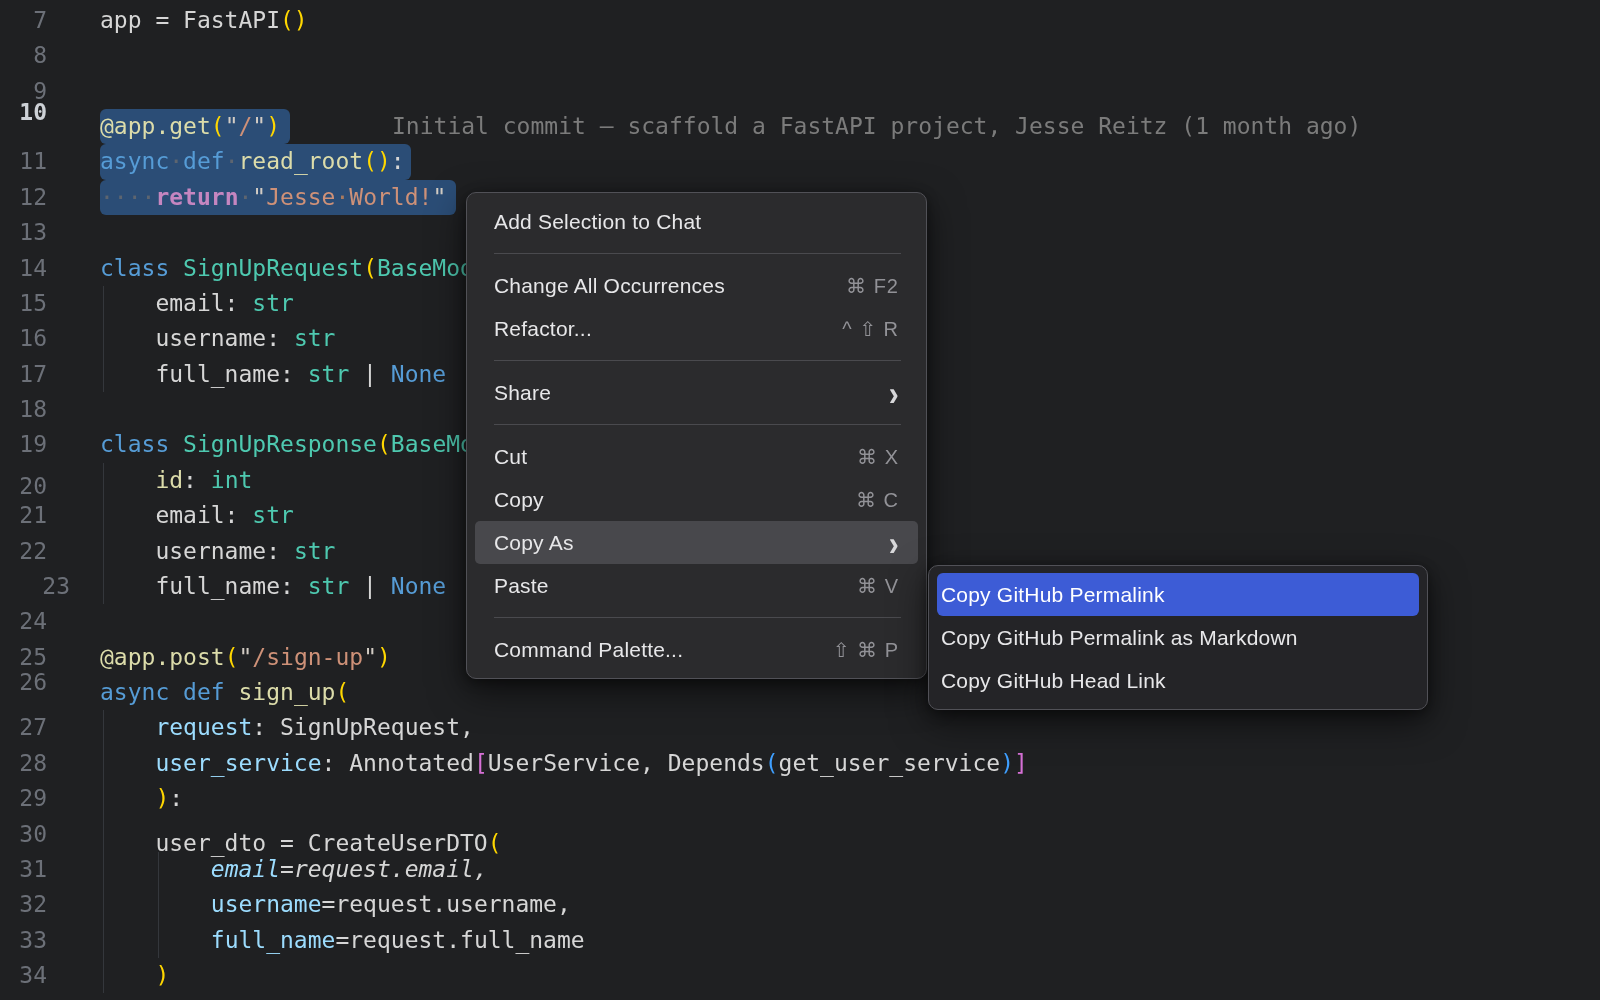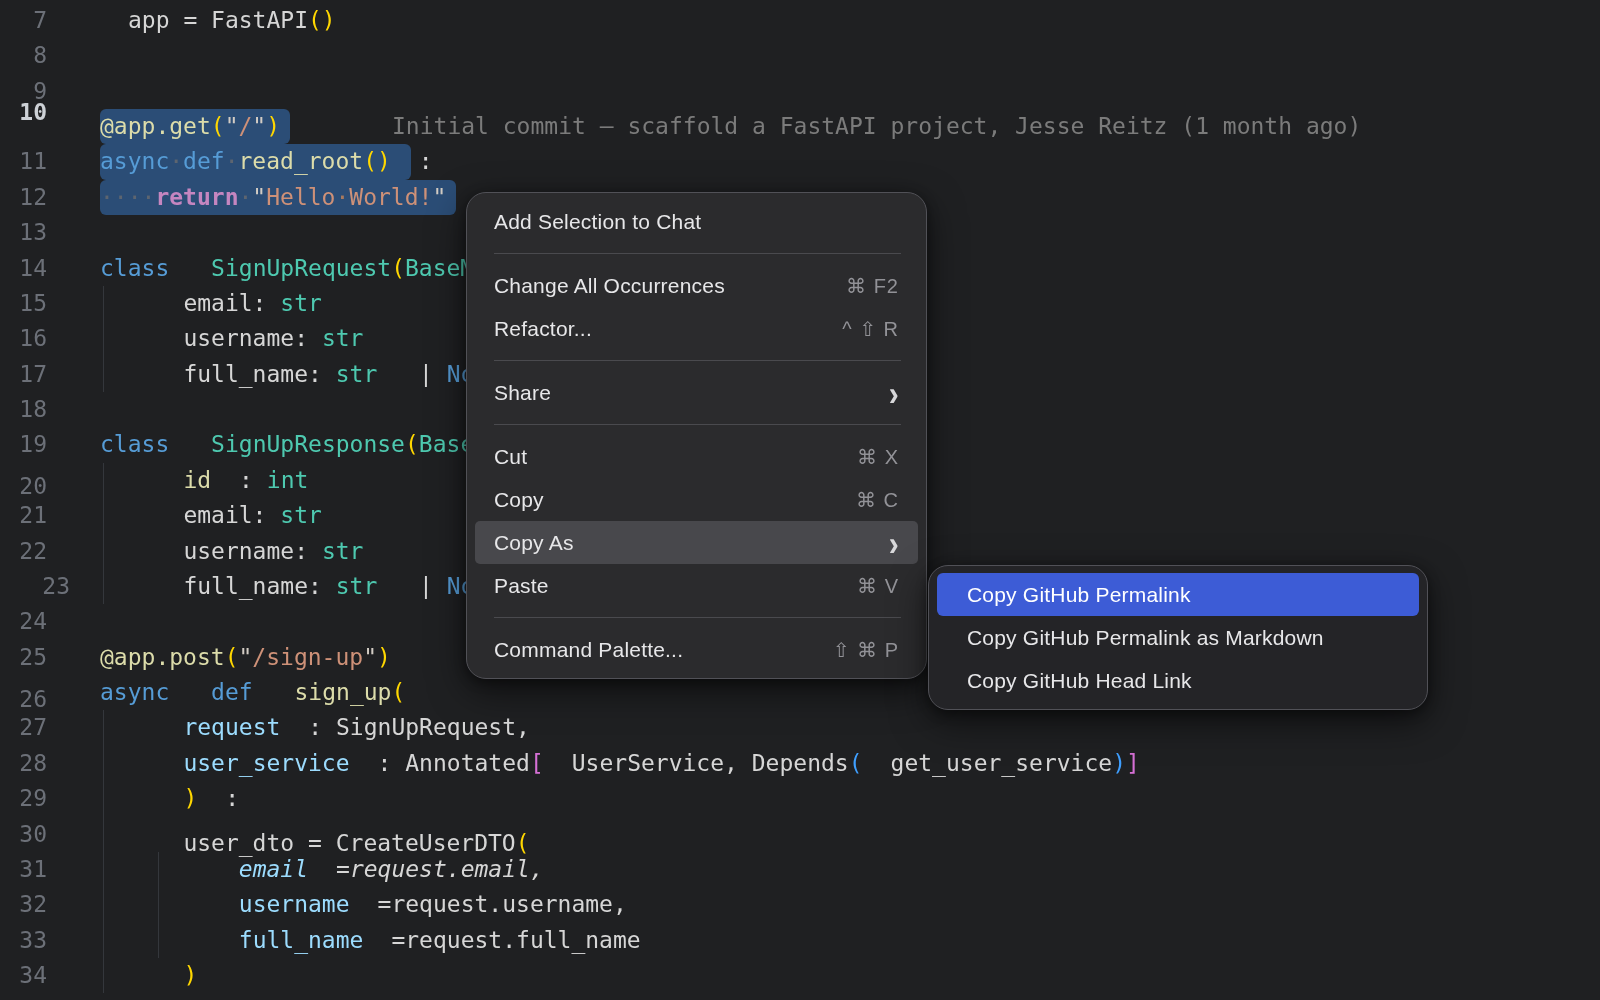--- a/index.html
+++ b/index.html
@@ -25,41 +25,41 @@
     position:absolute;left:0;width:47px;height:36px;line-height:35.4px;
     text-align:right;color:var(--line_number);z-index:3;
   }
   .gutter-num.active{color:var(--line_number_active);font-weight:600;}
   .code-line{
     position:absolute;left:100px;height:36px;line-height:35.4px;white-space:pre;z-index:3;
   }
   .sel-rect{position:absolute;background:var(--selection);border-radius:6px;z-index:2;}
   .indent-guide{position:absolute;width:1px;background:var(--guide);z-index:1;}
   .blame{position:absolute;left:392px;white-space:pre;color:var(--blame);z-index:3;line-height:35.4px;height:36px;}
-  .tk-txt{color:var(--tok_default);margin-left:28px;} .tk-kw{color:var(--tok_keyword);} .tk-flow{color:var(--tok_flow);font-weight:bold;}
+  .tk-txt{color:var(--tok_default);} .tk-kw{color:var(--tok_keyword);} .tk-flow{color:var(--tok_flow);font-weight:bold;}
   .tk-fn{color:var(--tok_func);} .tk-type{color:var(--tok_type);} .tk-str{color:var(--tok_string);}
   .tk-q{color:var(--tok_quote);} .tk-param{color:var(--tok_param);}
   .tk-b1{color:var(--tok_bracket1);} .tk-b2{color:var(--tok_bracket2);} .tk-b3{color:var(--tok_bracket3);}
   .tk-ws{color:var(--tok_ws);} .tk-sws{color:var(--tok_ws_str);}
   
   .menu{
     position:absolute;box-sizing:border-box;padding:7px 8px;
-    background:var(--menu_bg);border:1px solid var(--menu_border);border-radius:20px;
+    background:var(--menu_bg);border:1px solid var(--menu_border);border-radius:10px;
     box-shadow:0 12px 36px rgba(0,0,0,.55),0 3px 12px rgba(0,0,0,.4);
     z-index:10;color:var(--menu_text);font-size:21px;letter-spacing:.2px;
   }
   #context-menu{left:466px;top:192px;width:461px;}
   #github-submenu{left:928px;top:565px;width:500px;background:var(--submenu_bg);z-index:11;}
   .menu-item{
     height:43px;display:flex;align-items:center;padding:0 19px;border-radius:5px;
     white-space:nowrap;
   }
   .menu-item.highlighted{background:var(--menu_highlight);}
   .menu-item.selected{background:var(--accent_blue);border-radius:6px;color:#ffffff;}
-  #github-submenu .menu-item{padding:0 30px;}
+  #github-submenu .menu-item{padding:0 4px;}
   .menu-sep{height:1px;background:var(--menu_separator);margin:10px 17px 10px 19px;}
   .shortcut{margin-left:auto;color:var(--menu_shortcut);font-size:20px;letter-spacing:1px;}
   .chevron{margin-left:auto;color:#d8d8da;font-size:30px;font-weight:600;line-height:43px;transform:scaleY(1.15);}
 </style>
 </head>
 <body>
 
 <div id="editor">
     <div class="indent-guide" style="left: 103px; top: 285.96px; height: 106.11px;"></div>
     <div class="indent-guide" style="left: 103px; top: 462.81px; height: 141.48px;"></div>
@@ -72,21 +72,21 @@
     <div class="code-line code-font" style="top: 3px;"><span class="tk-txt">app = FastAPI</span><span class="tk-b1">()</span></div>
     <div class="gutter-num code-font" style="top: 38.37px;">8</div>
     <div class="code-line code-font" style="top: 38.37px;"></div>
     <div class="gutter-num code-font" style="top: 73.74px;">9</div>
     <div class="code-line code-font" style="top: 73.74px;"></div>
     <div class="gutter-num code-font active" style="top: 95px;">10</div>
     <div class="code-line code-font" style="top: 109.11px;"><span class="tk-fn">@app.get</span><span class="tk-b1">(</span><span class="tk-q">"</span><span class="tk-str">/</span><span class="tk-q">"</span><span class="tk-b1">)</span></div>
     <div class="gutter-num code-font" style="top: 144.48px;">11</div>
     <div class="code-line code-font" style="top: 144.48px;"><span class="tk-kw">async</span><span class="tk-ws">·</span><span class="tk-kw">def</span><span class="tk-ws">·</span><span class="tk-fn">read_root</span><span class="tk-b1">()</span><span class="tk-txt">:</span></div>
     <div class="gutter-num code-font" style="top: 179.85px;">12</div>
-    <div class="code-line code-font" style="top: 179.85px;"><span class="tk-ws">····</span><span class="tk-flow">return</span><span class="tk-ws">·</span><span class="tk-q">"</span><span class="tk-str">Hello</span><span class="tk-sws">·</span><span class="tk-str">World!</span><span class="tk-q">"</span></div>
+    <div class="code-line code-font" style="top: 179.85px;"><span class="tk-ws">····</span><span class="tk-flow">return</span><span class="tk-ws">·</span><span class="tk-q">"</span><span class="tk-str">Jesse</span><span class="tk-sws">·</span><span class="tk-str">World!</span><span class="tk-q">"</span></div>
     <div class="gutter-num code-font" style="top: 215.22px;">13</div>
     <div class="code-line code-font" style="top: 215.22px;"></div>
     <div class="gutter-num code-font" style="top: 250.59px;">14</div>
     <div class="code-line code-font" style="top: 250.59px;"><span class="tk-kw">class</span><span class="tk-txt"> </span><span class="tk-type">SignUpRequest</span><span class="tk-b1">(</span><span class="tk-type">BaseModel</span><span class="tk-b1">)</span><span class="tk-txt">:</span></div>
     <div class="gutter-num code-font" style="top: 285.96px;">15</div>
     <div class="code-line code-font" style="top: 285.96px;"><span class="tk-txt">    email: </span><span class="tk-type">str</span></div>
     <div class="gutter-num code-font" style="top: 321.33px;">16</div>
     <div class="code-line code-font" style="top: 321.33px;"><span class="tk-txt">    username: </span><span class="tk-type">str</span></div>
     <div class="gutter-num code-font" style="top: 356.7px;">17</div>
     <div class="code-line code-font" style="top: 356.7px;"><span class="tk-txt">    full_name: </span><span class="tk-type">str</span><span class="tk-txt"> | </span><span class="tk-kw">None</span></div>
@@ -99,21 +99,21 @@
     <div class="gutter-num code-font" style="top: 498.18px;">21</div>
     <div class="code-line code-font" style="top: 498.18px;"><span class="tk-txt">    email: </span><span class="tk-type">str</span></div>
     <div class="gutter-num code-font" style="top: 533.55px;">22</div>
     <div class="code-line code-font" style="top: 533.55px;"><span class="tk-txt">    username: </span><span class="tk-type">str</span></div>
     <div class="gutter-num code-font" style="top: 568.92px; padding-left: 23px;">23</div>
     <div class="code-line code-font" style="top: 568.92px;"><span class="tk-txt">    full_name: </span><span class="tk-type">str</span><span class="tk-txt"> | </span><span class="tk-kw">None</span></div>
     <div class="gutter-num code-font" style="top: 604.29px;">24</div>
     <div class="code-line code-font" style="top: 604.29px;"></div>
     <div class="gutter-num code-font" style="top: 639.66px;">25</div>
     <div class="code-line code-font" style="top: 639.66px;"><span class="tk-fn">@app.post</span><span class="tk-b1">(</span><span class="tk-q">"</span><span class="tk-str">/sign-up</span><span class="tk-q">"</span><span class="tk-b1">)</span></div>
-    <div class="gutter-num code-font" style="top: 682px;">26</div>
+    <div class="gutter-num code-font" style="top: 665px;">26</div>
     <div class="code-line code-font" style="top: 675.03px;"><span class="tk-kw">async</span><span class="tk-txt"> </span><span class="tk-kw">def</span><span class="tk-txt"> </span><span class="tk-fn">sign_up</span><span class="tk-b1">(</span></div>
     <div class="gutter-num code-font" style="top: 710.4px;">27</div>
     <div class="code-line code-font" style="top: 710.4px;"><span class="tk-txt">    </span><span class="tk-param">request</span><span class="tk-txt">: SignUpRequest,</span></div>
     <div class="gutter-num code-font" style="top: 745.77px;">28</div>
     <div class="code-line code-font" style="top: 745.77px;"><span class="tk-txt">    </span><span class="tk-param">user_service</span><span class="tk-txt">: Annotated</span><span class="tk-b2">[</span><span class="tk-txt">UserService, Depends</span><span class="tk-b3">(</span><span class="tk-txt">get_user_service</span><span class="tk-b3">)</span><span class="tk-b2">]</span></div>
     <div class="gutter-num code-font" style="top: 781.14px;">29</div>
     <div class="code-line code-font" style="top: 781.14px;"><span class="tk-txt">    </span><span class="tk-b1">)</span><span class="tk-txt">:</span></div>
     <div class="gutter-num code-font" style="top: 816.51px;">30</div>
     <div class="code-line code-font" style="top: 826px;"><span class="tk-txt">    user_dto = CreateUserDTO</span><span class="tk-b1">(</span></div>
     <div class="gutter-num code-font" style="top: 851.88px;">31</div>

